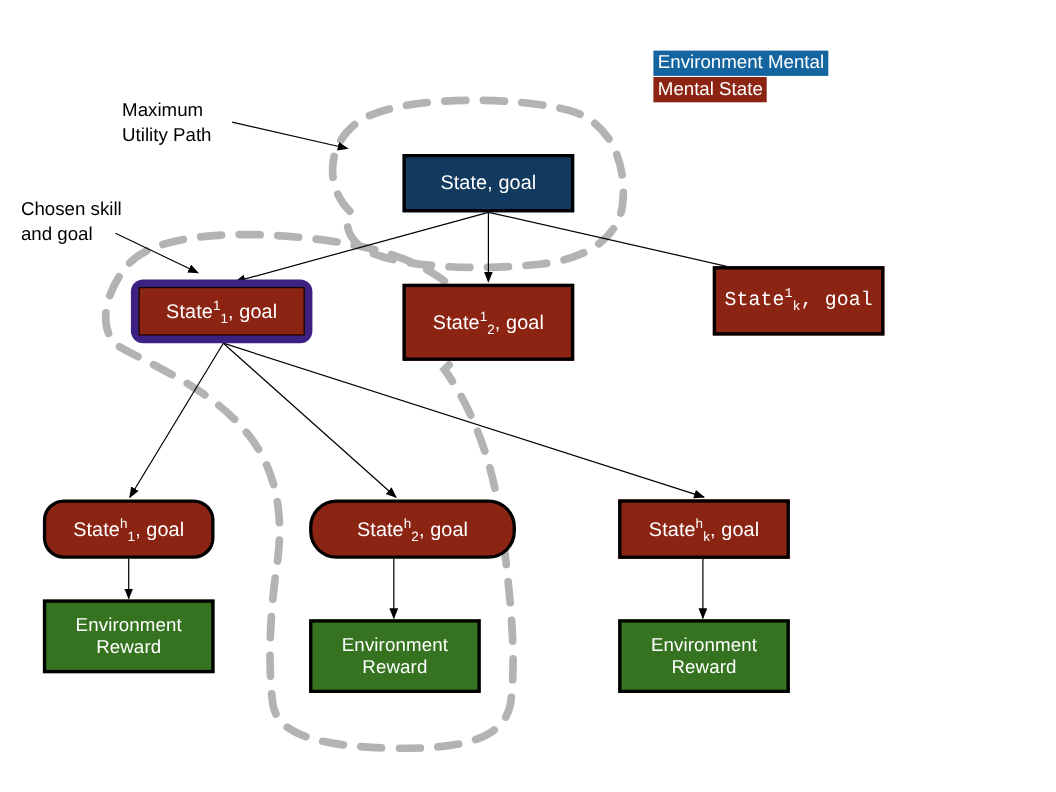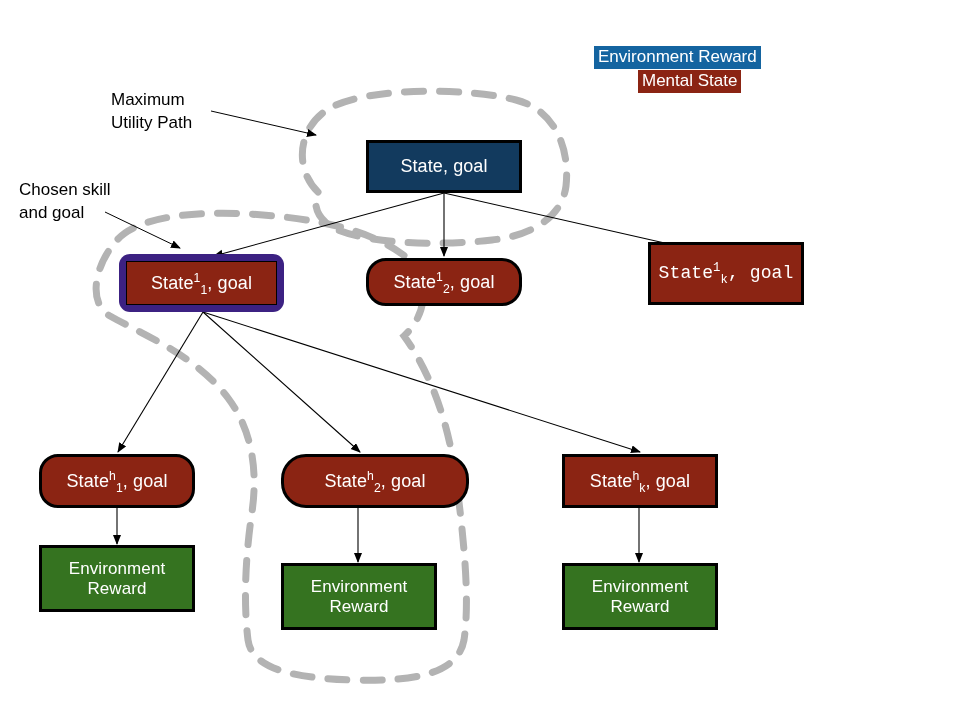--- a/index.html
+++ b/index.html
@@ -28,21 +28,21 @@
   .hl-wrap .node{position:relative;left:0;top:0;width:100%;height:100%;
                  border:1px solid #000;}
 
   sup{font-size:.68em;vertical-align:super;line-height:0;}
   sub{font-size:.68em;vertical-align:sub;line-height:0;}
 
   .legend{position:absolute;z-index:4;}
   .legend .row{display:inline-block;color:#fff;font-size:17px;
                padding:1px 4px 2px 4px;white-space:nowrap;}
   .legend .row.env{background:#1464a0;}
-  .legend .row.mental{background:#8b2413;margin-left:44px;}
+  .legend .row.mental{background:#8b2413;}
 
   .annot{position:absolute;z-index:4;color:#000;font-size:17px;
          line-height:1.35;white-space:pre-line;}
 </style>
 </head>
 <body>
 
 <div id="stage">
 
   <svg id="lassos" class="layer">
@@ -89,21 +89,21 @@
     <line x1="117" y1="508" x2="117" y2="544" stroke="#000" stroke-width="1.1" marker-end="url(#ah)"></line>
     <line x1="358" y1="508" x2="358" y2="562" stroke="#000" stroke-width="1.1" marker-end="url(#ah)"></line>
     <line x1="639" y1="508" x2="639" y2="562" stroke="#000" stroke-width="1.1" marker-end="url(#ah)"></line>
 
     <line x1="211" y1="111" x2="316" y2="135" stroke="#000" stroke-width="1" marker-end="url(#ah)"></line>
     <line x1="105" y1="212" x2="180" y2="248" stroke="#000" stroke-width="1" marker-end="url(#ah)"></line>
   </svg>
 
   <div class="legend" style="left:594px;top:46px;">
     <div>
-      <span class="row env">Environment Reward</span>
+      <span class="row env">Environment Mental</span>
     </div>
     <div style="margin-top:1px;">
       <span class="row mental">Mental State</span>
     </div>
   </div>
 
   <div class="annot" style="left:19px;top:179px;">Chosen skill
 and goal</div>
 
   <div class="annot" style="left:111px;top:89px;">Maximum
@@ -112,21 +112,21 @@
   <div class="node env" style="left:366px;top:140px;width:156px;height:53px;">
     <span class="lbl">State, goal</span>
   </div>
 
   <div class="hl-wrap" style="left:119px;top:254px;width:165px;height:58px;">
     <div class="node mental">
       <span class="lbl">State<sup>1</sup><sub>1</sub>, goal</span>
     </div>
   </div>
 
-  <div class="node mental" style="left:366px;top:258px;width:156px;height:48px;border-radius:20px;">
+  <div class="node mental" style="left:366px;top:258px;width:156px;height:70px;">
     <span class="lbl">State<sup>1</sup><sub>2</sub>, goal</span>
   </div>
 
   <div class="node mental" style="left:648px;top:242px;width:156px;height:63px;font-family:Liberation Mono, monospace;">
     <span class="lbl">State<sup>1</sup><sub>k</sub>, goal</span>
   </div>
 
   <div class="node mental" style="left:39px;top:454px;width:156px;height:54px;border-radius:19px;">
     <span class="lbl">State<sup>h</sup><sub>1</sub>, goal</span>
   </div>

